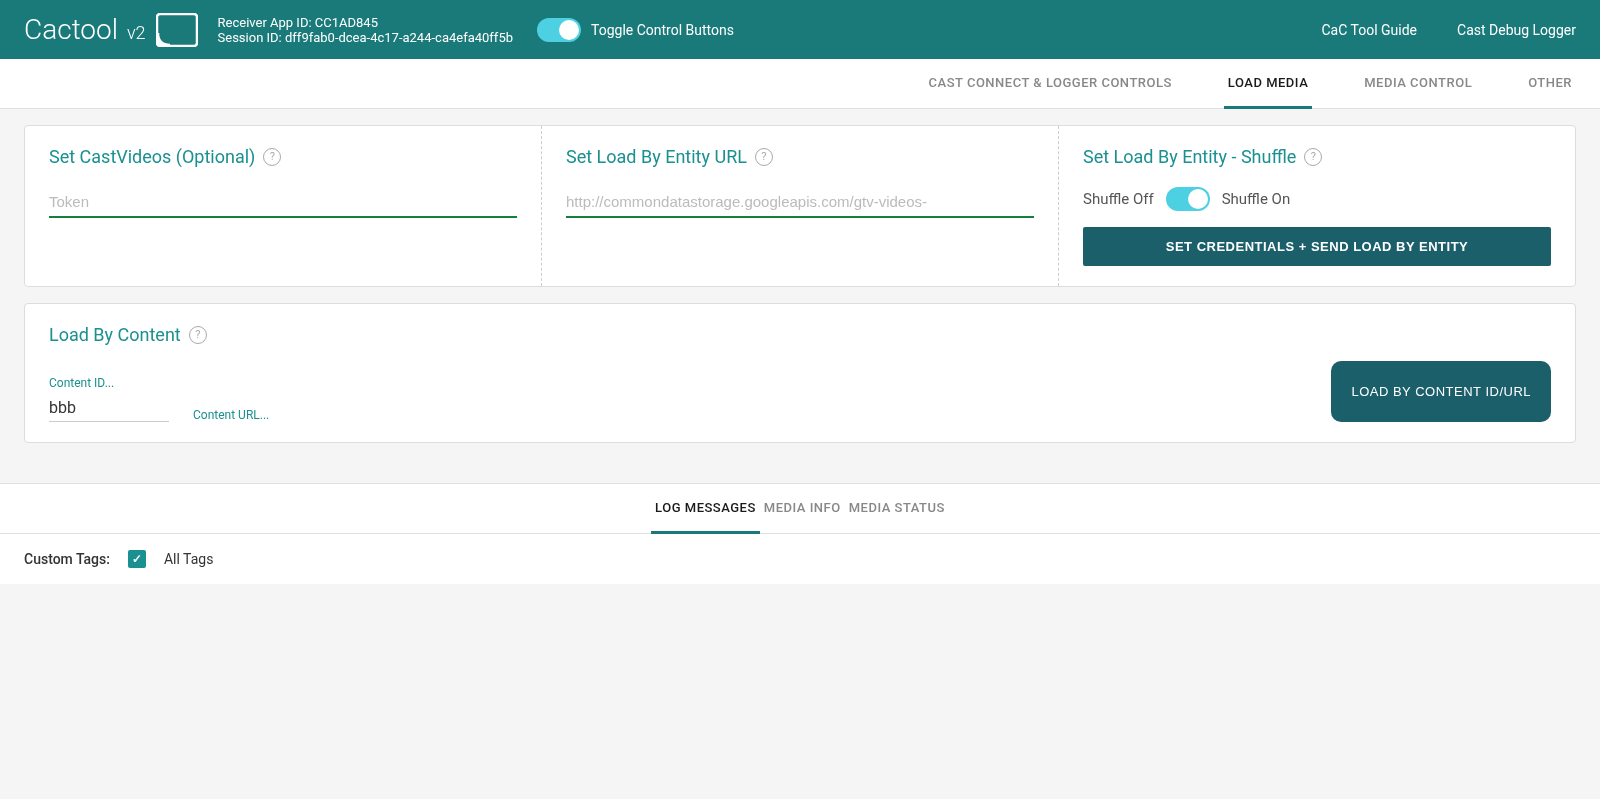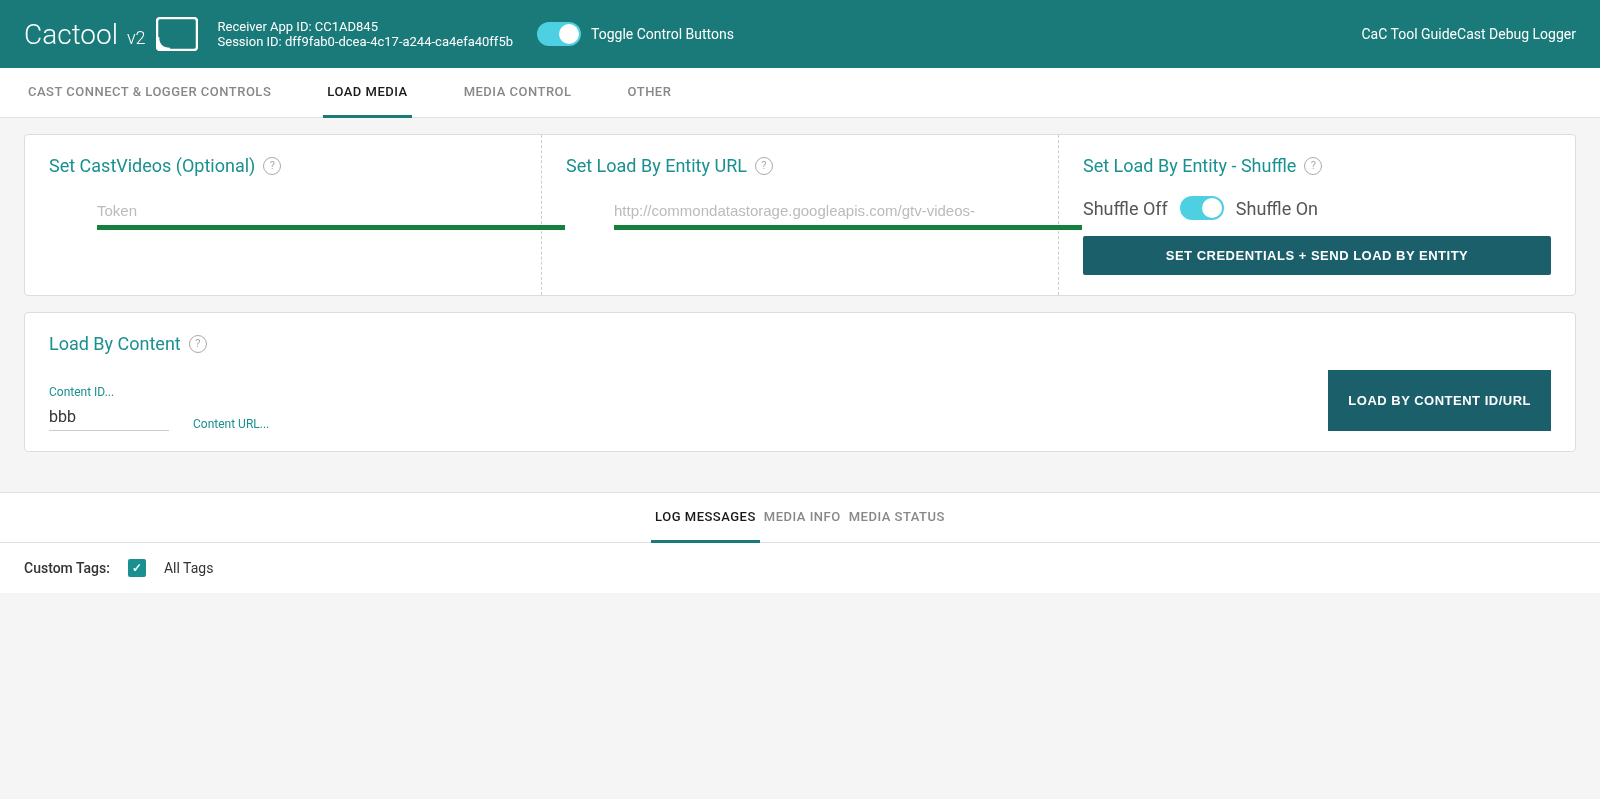--- a/index.html
+++ b/index.html
@@ -5,21 +5,21 @@
     * { box-sizing: border-box; margin: 0; padding: 0; }
     body { font-family: 'Roboto', Arial, sans-serif; font-size: 14px; background: #f5f5f5; color: #333; }
 
     
     .header {
       background-color: #1a7a7a;
       color: white;
       display: flex;
       align-items: center;
       padding: 0 24px;
-      height: 68px;
+      height: 59px;
       gap: 16px;
     }
     .header-logo {
       display: flex;
       align-items: center;
       gap: 10px;
     }
     .header-logo-text {
       font-size: 28px;
       font-weight: 300;
@@ -53,33 +53,34 @@
       right: 2px;
       top: 2px;
       width: 20px;
       height: 20px;
       background: white;
       border-radius: 50%;
     }
     .header-nav {
       margin-left: auto;
       display: flex;
+      gap: 40px;
     }
     .header-nav-link {
       color: white;
       text-decoration: none;
       font-size: 14px;
       cursor: pointer;
     }
 
     
     .tabs-bar {
       background: white;
       display: flex;
-      justify-content: flex-start;
+      justify-content: flex-end;
       gap: 48px;
       border-bottom: 1px solid #e0e0e0;
       padding: 0 24px;
     }
     .tab-item {
       padding: 16px 4px;
       font-size: 13px;
       font-weight: 500;
       color: #888;
       cursor: pointer;
@@ -134,41 +135,40 @@
       align-items: center;
       justify-content: center;
       font-size: 11px;
       color: #aaa;
       cursor: pointer;
       flex-shrink: 0;
     }
     .card-input {
       width: 100%;
       border: none;
-      border-bottom: 5px solid #15803d;
+      border-bottom: 2px solid #15803d;
       padding: 6px 0;
       font-size: 15px;
       color: #555;
       outline: none;
       background: transparent;
-      margin-left: 48px;
     }
     .card-input::placeholder {
       color: #bbb;
     }
 
     
     .shuffle-area {
       display: flex;
       align-items: center;
       gap: 12px;
       margin-bottom: 16px;
     }
     .shuffle-label {
-      font-size: 18px;
+      font-size: 15px;
       color: #555;
     }
     .toggle-teal {
       width: 44px;
       height: 24px;
       background: #4dd0e1;
       border-radius: 12px;
       position: relative;
       cursor: pointer;
       display: inline-block;
@@ -236,24 +236,24 @@
     }
     .load-field-content-url {
       flex: 1;
     }
     .load-btn {
       background: #1a5f6a;
       color: white;
       border: none;
       padding: 23px 20px;
       font-size: 13px;
-      font-weight: 700;
+      font-weight: 400;
       letter-spacing: 0.5px;
       cursor: pointer;
-      border-radius: 0;
+      border-radius: 10px;
       white-space: nowrap;
       align-self: flex-end;
       margin-left: auto;
     }
 
     
     .bottom-section {
       background: white;
       border-top: 1px solid #e0e0e0;
       margin-top: 8px;

